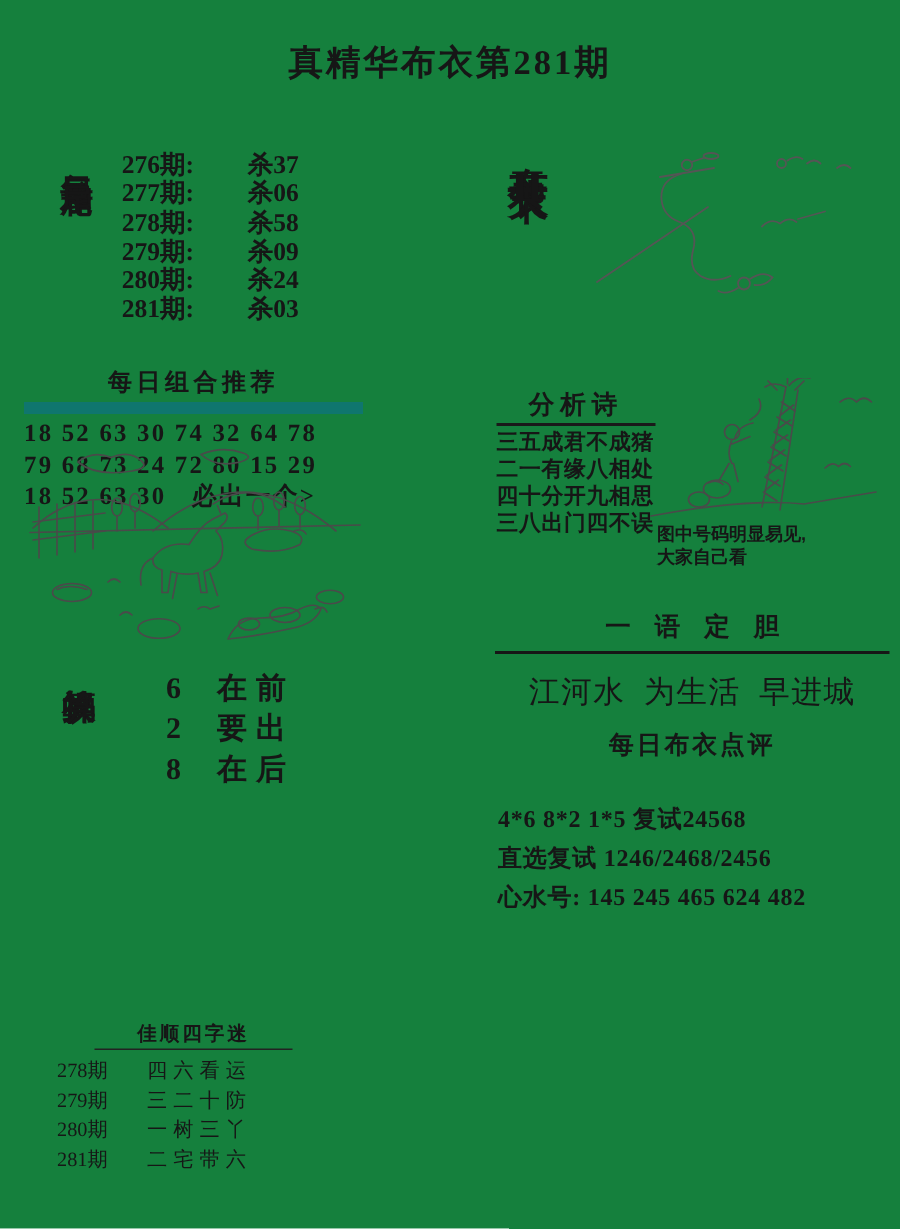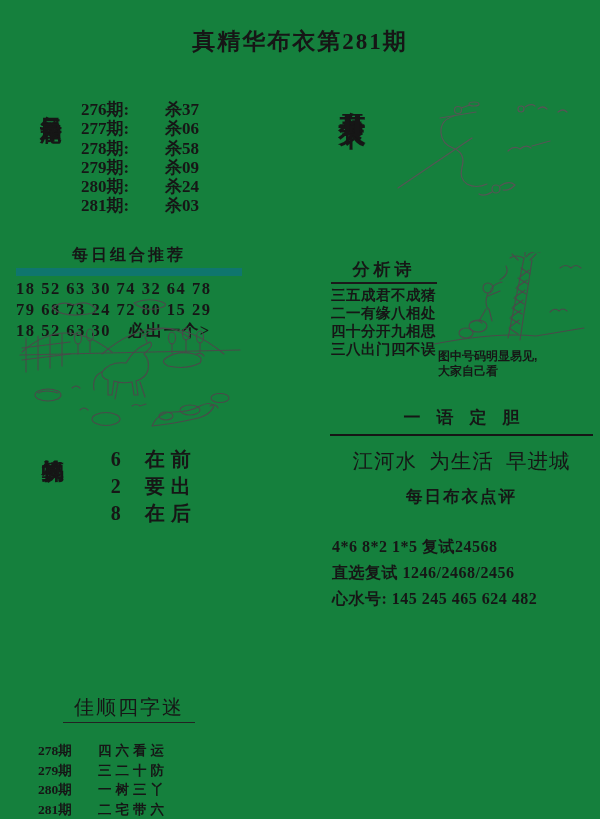--- a/index.html
+++ b/index.html
@@ -39,24 +39,24 @@
   .ant-row .an{width:22px;text-align:center;}
   .ant-row .at{margin-left:18px;letter-spacing:6px;}
 
   
   .hezhi-block{top:588px;left:33px;width:204px;text-align:center;}
   .hezhi-title{font-size:20px;font-weight:bold;letter-spacing:3px;border-bottom:2.5px solid #161616;padding-bottom:3px;}
   .hezhi-answer{font-size:22px;font-weight:bold;letter-spacing:4px;margin-top:4px;}
 
   
   .fourchar-block{top:676px;left:38px;width:182px;}
-  .fourchar-title{font-size:20px;font-weight:normal;letter-spacing:2px;text-align:center;
-    border-bottom:1.5px solid #222;padding-bottom:1px;width:132px;margin:18px auto;}
+  .fourchar-title{font-size:13px;font-weight:bold;letter-spacing:2px;text-align:center;
+    border-bottom:1.5px solid #222;padding-bottom:1px;width:132px;margin:4px auto;}
   .fourchar-rows{margin-top:4px;}
-  .fourchar-row{display:flex;font-size:13.5px;font-weight:bold;line-height:19.5px;}
+  .fourchar-row{display:flex;font-size:13.5px;font-weight:normal;line-height:19.5px;}
   .fourchar-row .fp{width:46px;}
   .fourchar-row .ft{margin-left:14px;letter-spacing:4px;}
 
   
   .masthead{top:90px;left:334px;font-size:27px;font-weight:bold;letter-spacing:5px;height:150px;}
   .bird-sketch{top:96px;left:380px;}
 
   .analysis-block{top:258px;left:331px;width:106px;}
   .analysis-title{font-size:17px;font-weight:bold;letter-spacing:4px;text-align:center;
     border-bottom:2px solid #1a1a1a;padding-bottom:1px;}

